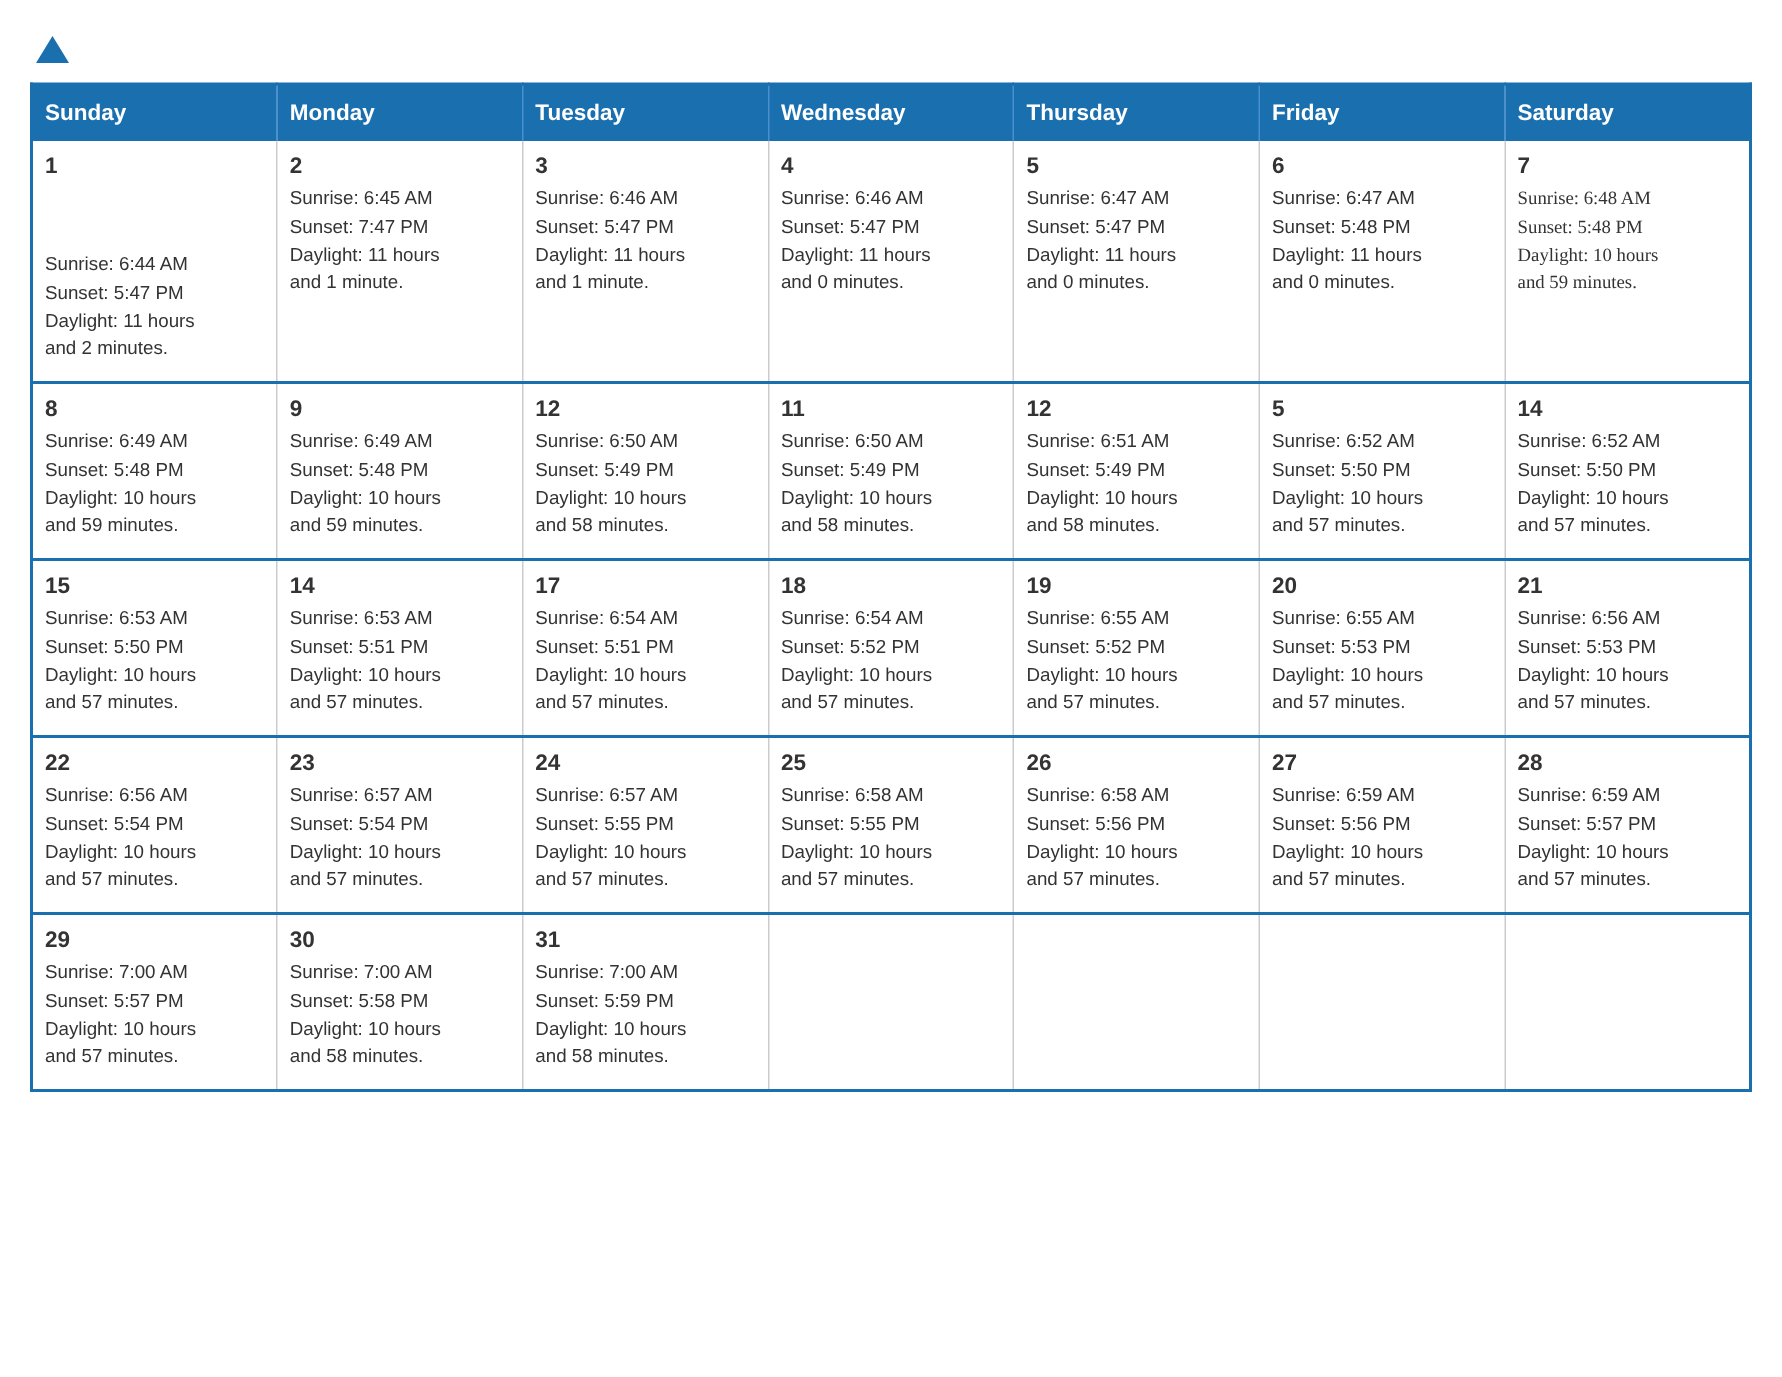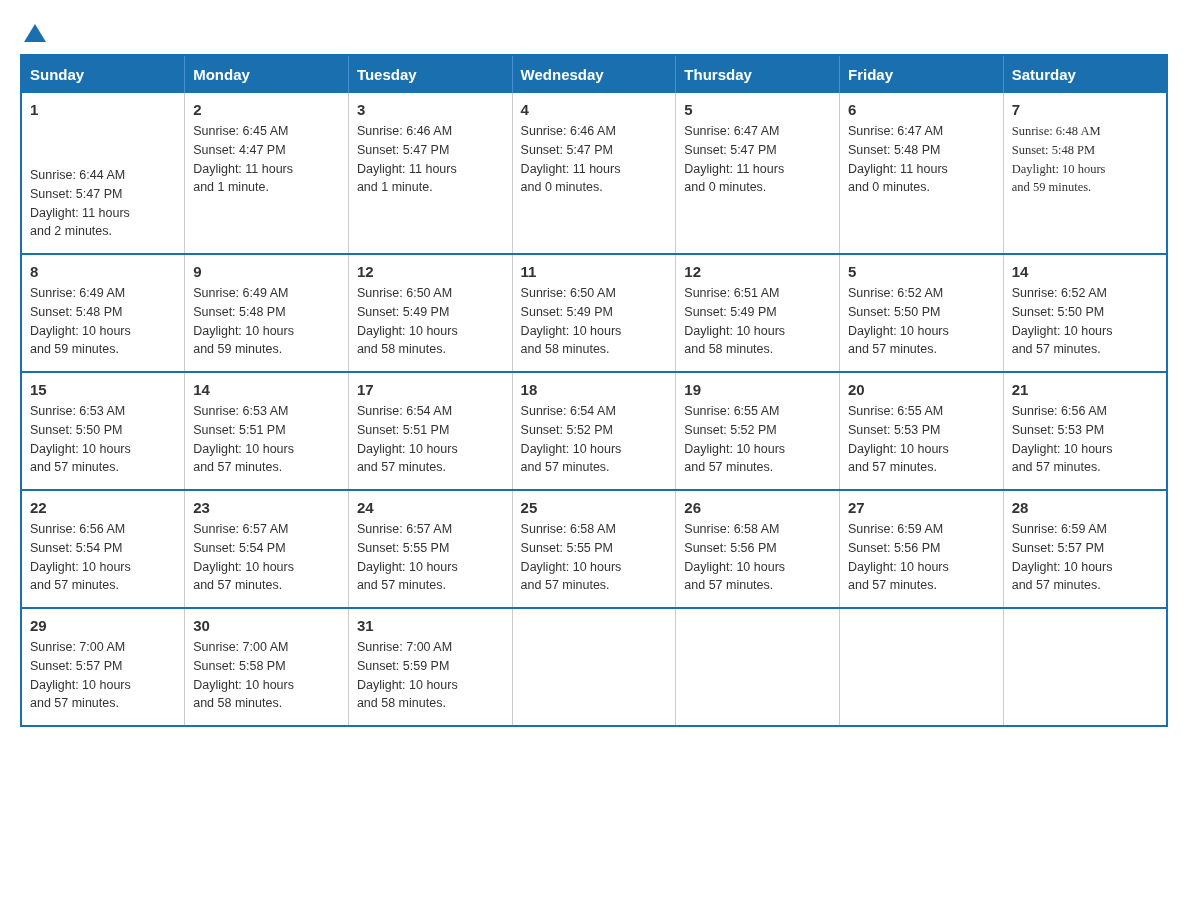--- a/index.html
+++ b/index.html
@@ -135,21 +135,21 @@
         <td>
           <span class="day-number">1</span>
           <div class="day-info" style="white-space: pre-line; margin-top: 48px;">Sunrise: 6:44 AM
 Sunset: 5:47 PM
 Daylight: 11 hours
 and 2 minutes.</div>
         </td>
         <td>
           <span class="day-number">2</span>
           <div class="day-info" style="white-space: pre-line;">Sunrise: 6:45 AM
-Sunset: 4:47 PM
+Sunset: 7:47 PM
 Daylight: 11 hours
 and 1 minute.</div>
         </td>
         <td>
           <span class="day-number">3</span>
           <div class="day-info" style="white-space: pre-line;">Sunrise: 6:46 AM
 Sunset: 5:47 PM
 Daylight: 11 hours
 and 1 minute.</div>
         </td>

